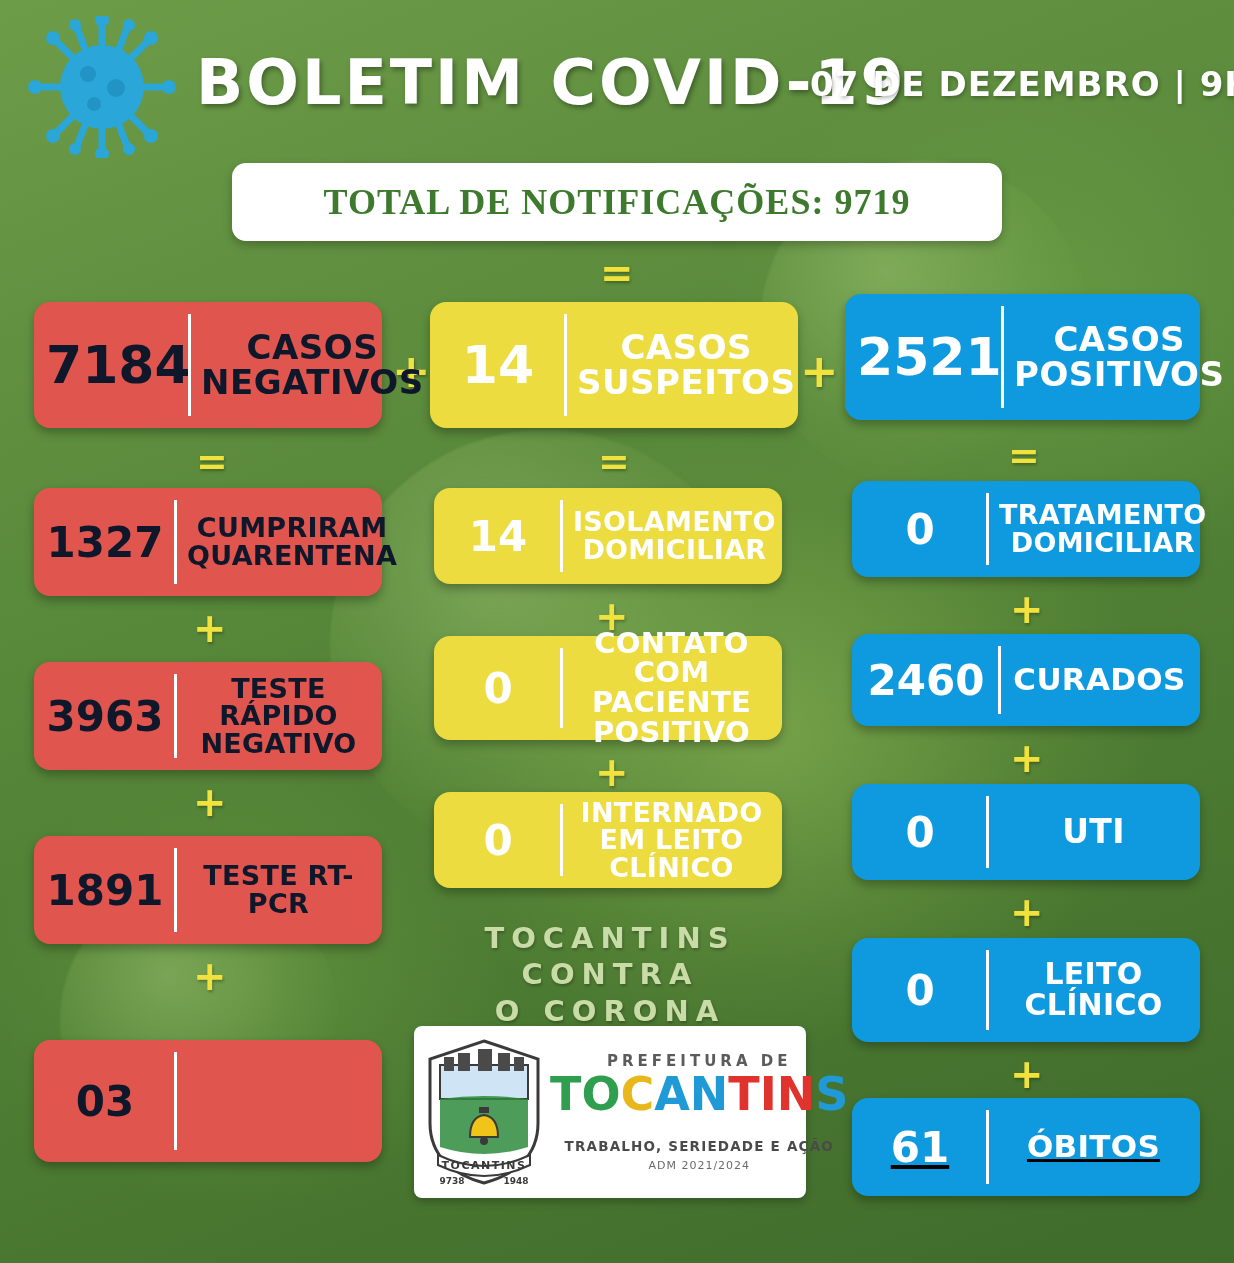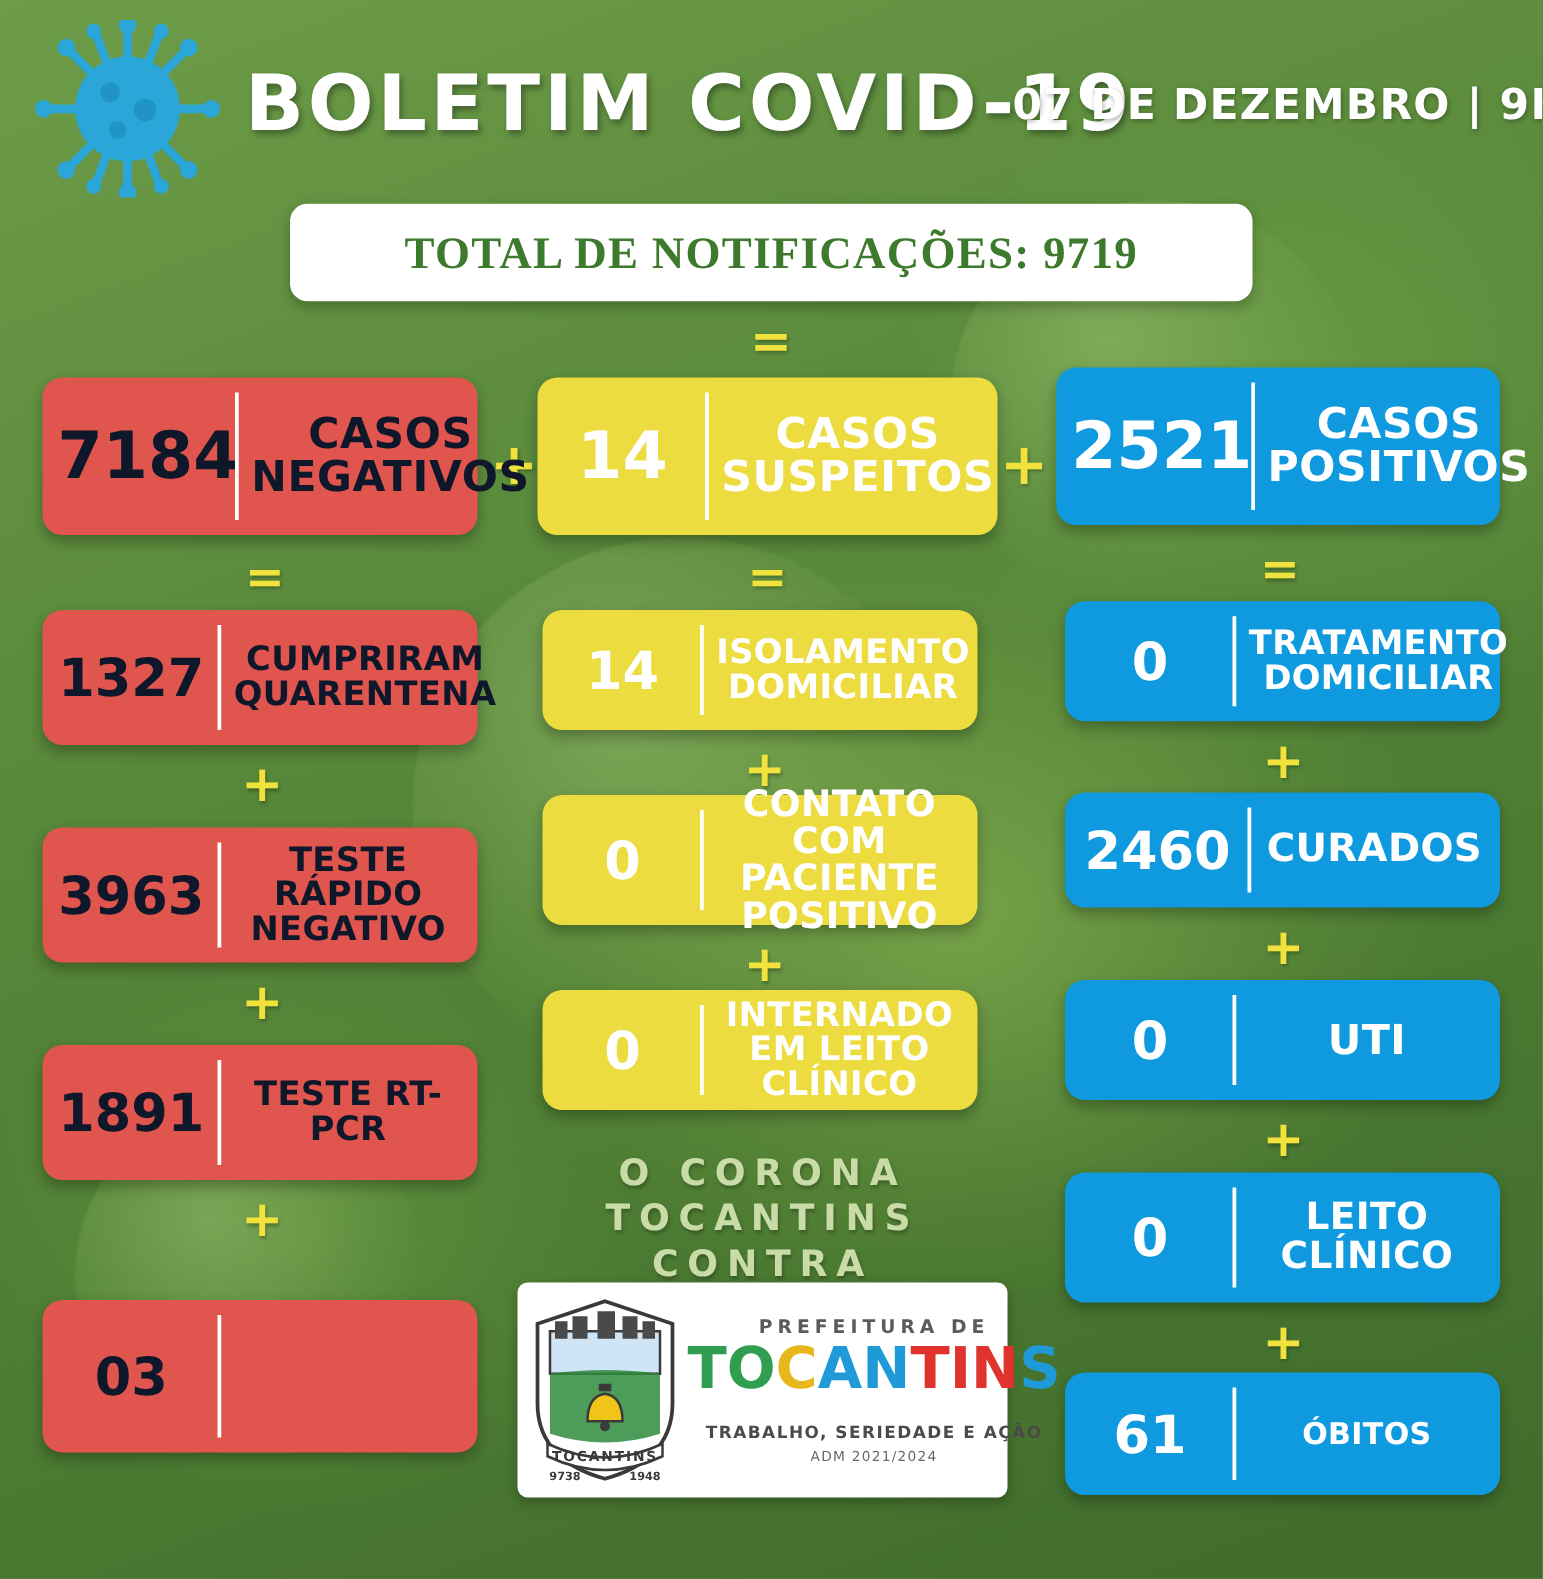--- a/index.html
+++ b/index.html
@@ -360,22 +360,22 @@
 
   <div class="op col-plus" style="left:595px; top:752px;">+</div>
 
   <div class="card yellow sub-card" style="left:434px; top:792px; width:348px; height:96px;">
     <div class="num" style="width:104px;">0</div>
     <div class="divider"></div>
     <div class="lbl">INTERNADO EM LEITO CLÍNICO</div>
   </div>
 
   <div class="slogan">
+    <div>TOCANTINS CONTRA</div>
     <div>O CORONA</div>
-    <div>TOCANTINS CONTRA</div>
   </div>
 
   <div class="logo-box">
     <div class="crest">
       <svg viewBox="0 0 124 150" width="124" height="150">
         <path d="M62 4 L116 22 L116 86 C116 120 92 138 62 146 C32 138 8 120 8 86 L8 22 Z" fill="#ffffff" stroke="#3a3a3a" stroke-width="3"></path>
         <rect x="18" y="28" width="88" height="34" fill="#cfe4f5" stroke="#3a3a3a" stroke-width="2"></rect>
         <g fill="#4a4a4a">
           <rect x="22" y="20" width="10" height="14"></rect>
             <rect x="36" y="16" width="12" height="18"></rect>
@@ -436,19 +436,19 @@
   <div class="op col-plus" style="left:1010px; top:892px;">+</div>
 
   <div class="card blue sub-card" style="left:852px; top:938px; width:348px; height:104px;">
     <div class="num" style="width:112px;">0</div>
     <div class="divider"></div>
     <div class="lbl" style="font-size:30px;">LEITO CLÍNICO</div>
   </div>
 
   <div class="op col-plus" style="left:1010px; top:1054px;">+</div>
 
-  <div class="card blue sub-card" style="left:852px; top:1098px; width:348px; height:98px;">
+  <div class="card blue sub-card" style="left:852px; top:1098px; width:348px; height:98px;text-decoration:underline;">
     <div class="num" style="width:112px;">61</div>
     <div class="divider"></div>
-    <div class="lbl" style="font-size:24px;">ÓBITOS</div>
+    <div class="lbl" style="font-size:31px;">ÓBITOS</div>
   </div>
 
 </div>
 
 </body></html>

